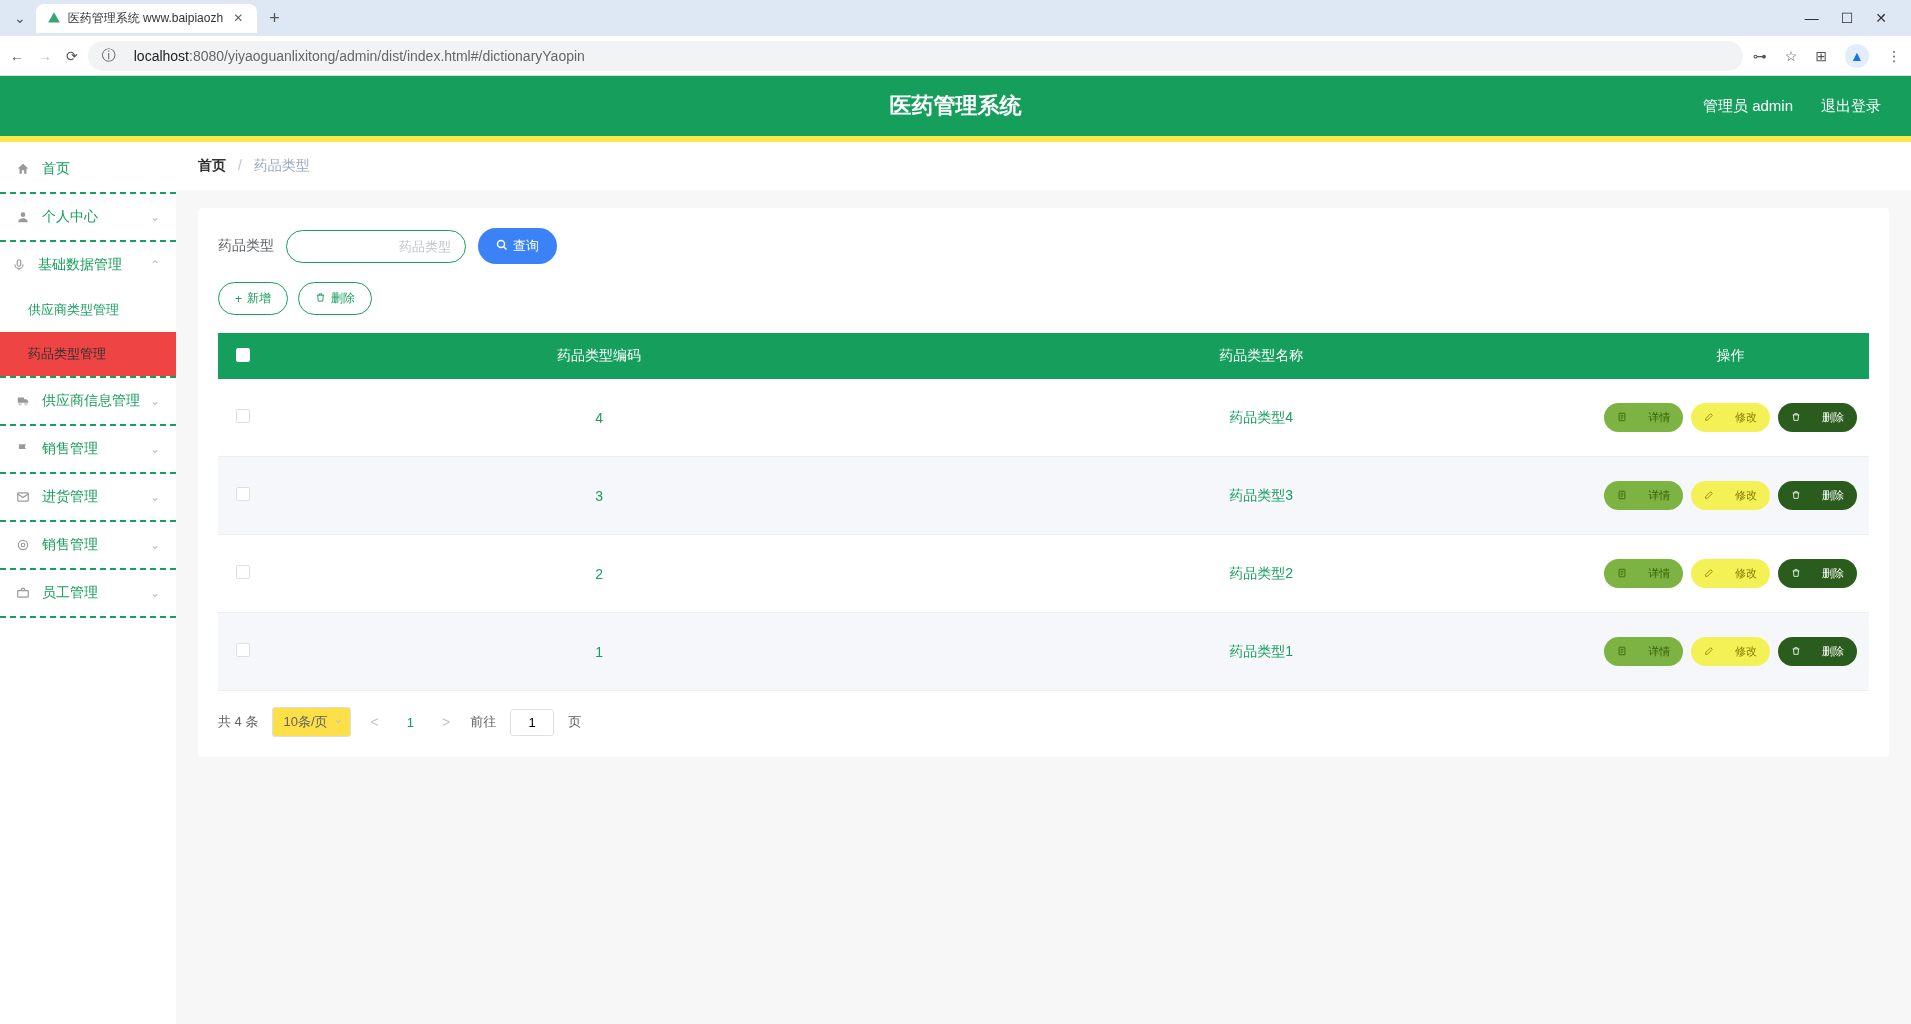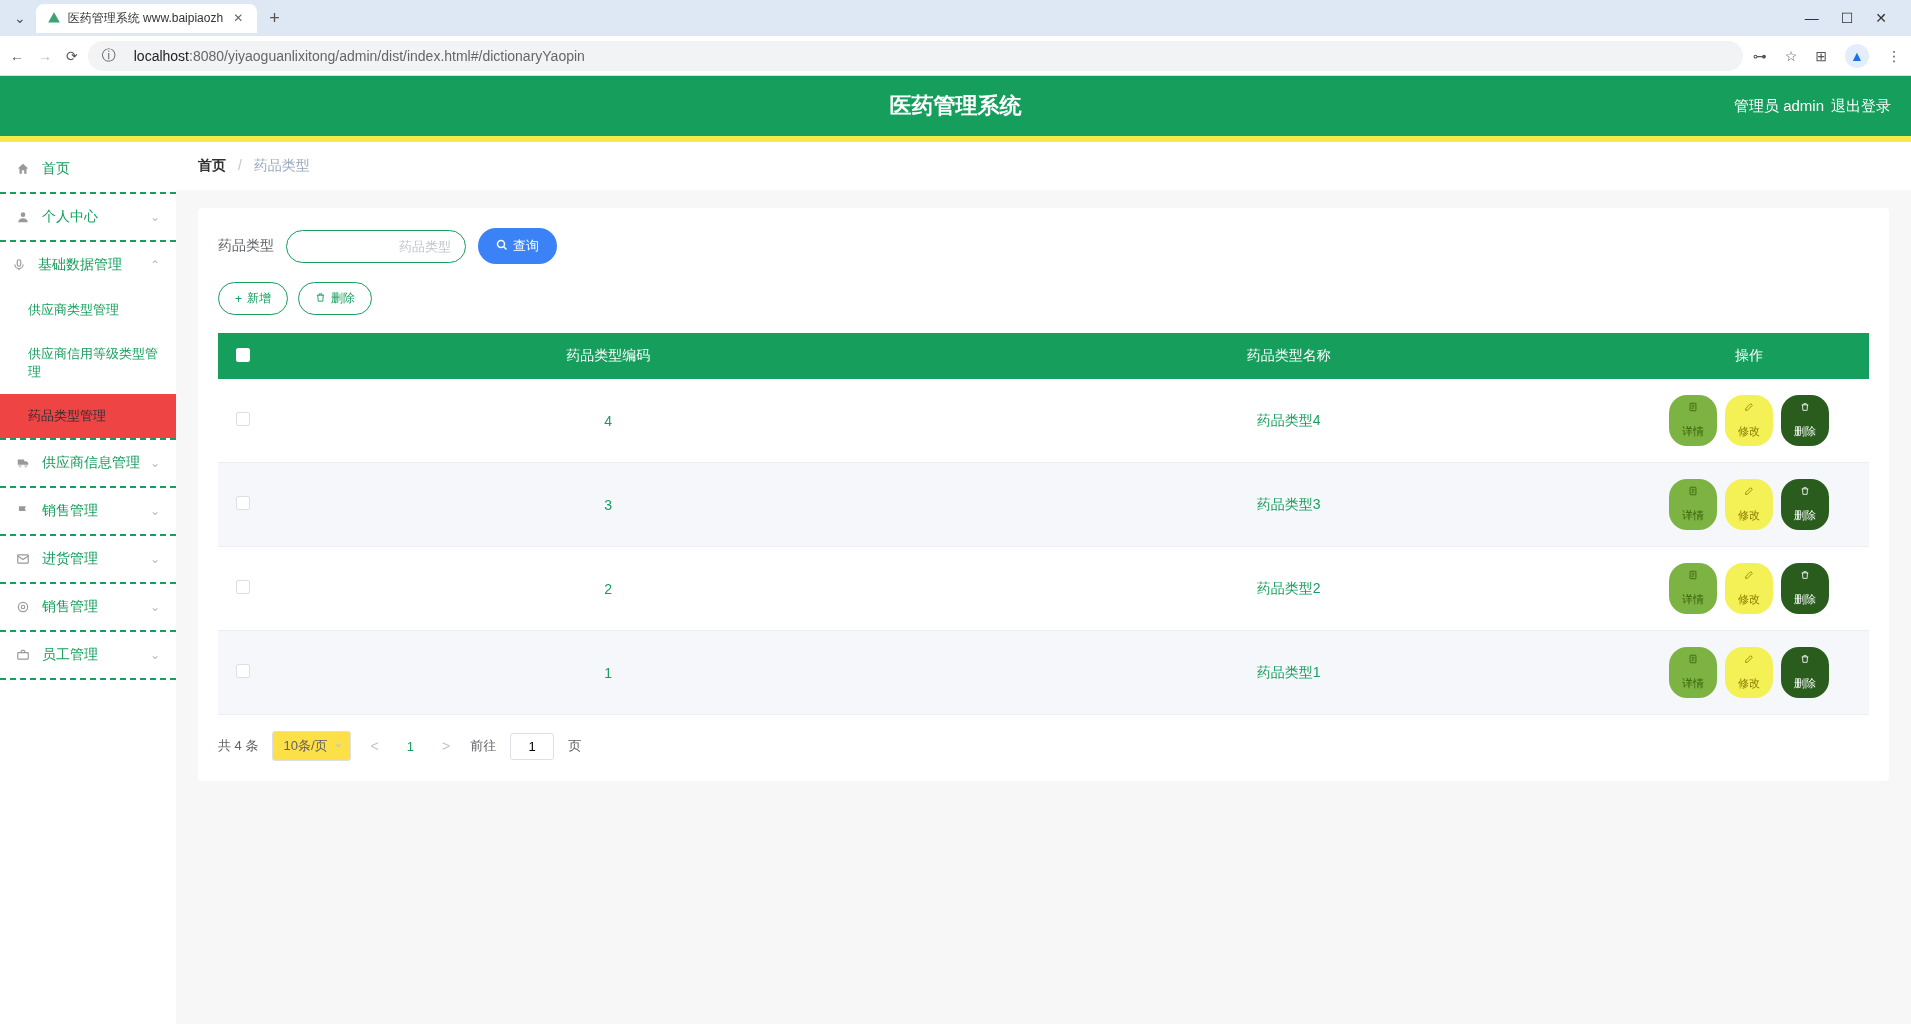--- a/index.html
+++ b/index.html
@@ -23,21 +23,21 @@
     .url-box { flex: 1; display: flex; align-items: center; background: #f1f3f4; border-radius: 20px; padding: 6px 14px; gap: 10px; color: #555; font-size: 14px; }
     .url-host { color: #222; padding-left: 8px; }
     .url-path { color: #666; }
     .addr-icons { display: flex; gap: 18px; color: #555; align-items:center; }
     .addr-icons span { cursor: pointer; }
     .avatar { width: 24px; height: 24px; border-radius: 50%; background: #e3edfb; color: #1a73e8; display:flex; align-items:center; justify-content:center; font-size:14px; }
     
     
     .app-header { background: #169e5c; color: #fff; height: 60px; display: flex; align-items: center; justify-content: center; position: relative; }
     .app-title { font-size: 22px; font-weight: bold; }
-    .header-right { position: absolute; right: 20px; display: flex; gap: 7px; font-size: 15px; }
+    .header-right { position: absolute; right: 30px; display: flex; gap: 28px; font-size: 15px; }
     .header-right span { cursor: pointer; }
     .yellow-strip { height: 6px; background: #fbe94a; }
     
     .app-body { display: flex; min-height: calc(100vh - 142px); }
     
     
     .sidebar { width: 176px; background: #fff; padding-top: 4px; }
     .menu-item { display: flex; align-items: center; padding: 14px 16px; color: #169e5c; cursor: pointer; font-size: 14px; position: relative; border-bottom: 2px dashed #169e5c; }
     .menu-item.no-border { border-bottom: none; padding-left: 12px; }
     .menu-icon { width: 18px; margin-right: 8px; color: #999; display:flex; }
@@ -70,21 +70,21 @@
     
     table { width: 100%; border-collapse: collapse; }
     thead th { background: #169e5c; color: #fff; padding: 14px 10px; font-weight: normal; font-size: 14px; text-align: center; }
     tbody td { padding: 16px 10px; text-align: center; color: #169e5c; font-size: 14px; border-bottom: 1px solid #ebeef5; }
     tbody tr:nth-child(even) td { background: #f5f7fa; }
     tbody tr:nth-child(odd) td { background: #fff; }
     .checkbox-cell { width: 50px; }
     .checkbox { width: 14px; height: 14px; border: 1px solid #dcdfe6; border-radius: 2px; display: inline-block; cursor: pointer; background: #fff; }
     thead .checkbox { border-color: #fff; background: #fff; }
     .op-cell { white-space: nowrap; }
-    .pill { border-radius: 18px; padding: 7px 13px; font-size: 11px; cursor: pointer; display: inline-flex; align-items: center; gap: 10px; margin: 0 2px; border: none; flex-direction: column; }
+    .pill { border-radius: 18px; padding: 7px 13px; font-size: 11px; cursor: pointer; display: inline-flex; align-items: center; gap: 21px; margin: 8px 2px; border: none; }
     .pill-detail { background: #7cb342; color: #3a5f0b; }
     .pill-edit { background: #f4f157; color: #8a7d00; }
     .pill-delete { background: #2a5c1e; color: #fff; }
     
     
     .pagination { display: flex; align-items: center; gap: 14px; margin-top: 16px; font-size: 13px; color: #606266; }
     .page-select { border: 1px solid #dcdfe6; border-radius: 3px; padding: 5px 22px 5px 10px; background: #fde047; cursor: pointer; position:relative; font-size:13px; }
     .page-select::after { content: '⌄'; position: absolute; right: 6px; top: 3px; color: #c0c4cc; }
     .page-btn { color: #c0c4cc; cursor: pointer; padding: 0 6px; font-size: 14px; }
     .page-num { color: #169e5c; font-weight: 500; padding: 0 8px; cursor: pointer; }
@@ -174,23 +174,20 @@
             <rect x="9" y="3" width="6" height="11" rx="3"></rect>
             <path d="M5 11a7 7 0 0 0 14 0M12 18v3"></path>
           </svg>
         </span>
       <span>基础数据管理</span>
       <span class="menu-arrow">⌃</span>
     </div>
     <div class="submenu">
       <div class="submenu-item">
         <span>供应商类型管理</span>
-      </div>
-      <div class="submenu-item">
-        <span>供应商信用等级类型管理</span>
       </div>
       <div class="submenu-item active">
         <span>药品类型管理</span>
       </div>
       <div class="submenu-divider"></div>
     </div>
 
     <div class="menu-item">
       <span class="menu-icon">
           <svg class="icon-svg" viewBox="0 0 24 24" fill="currentColor">

